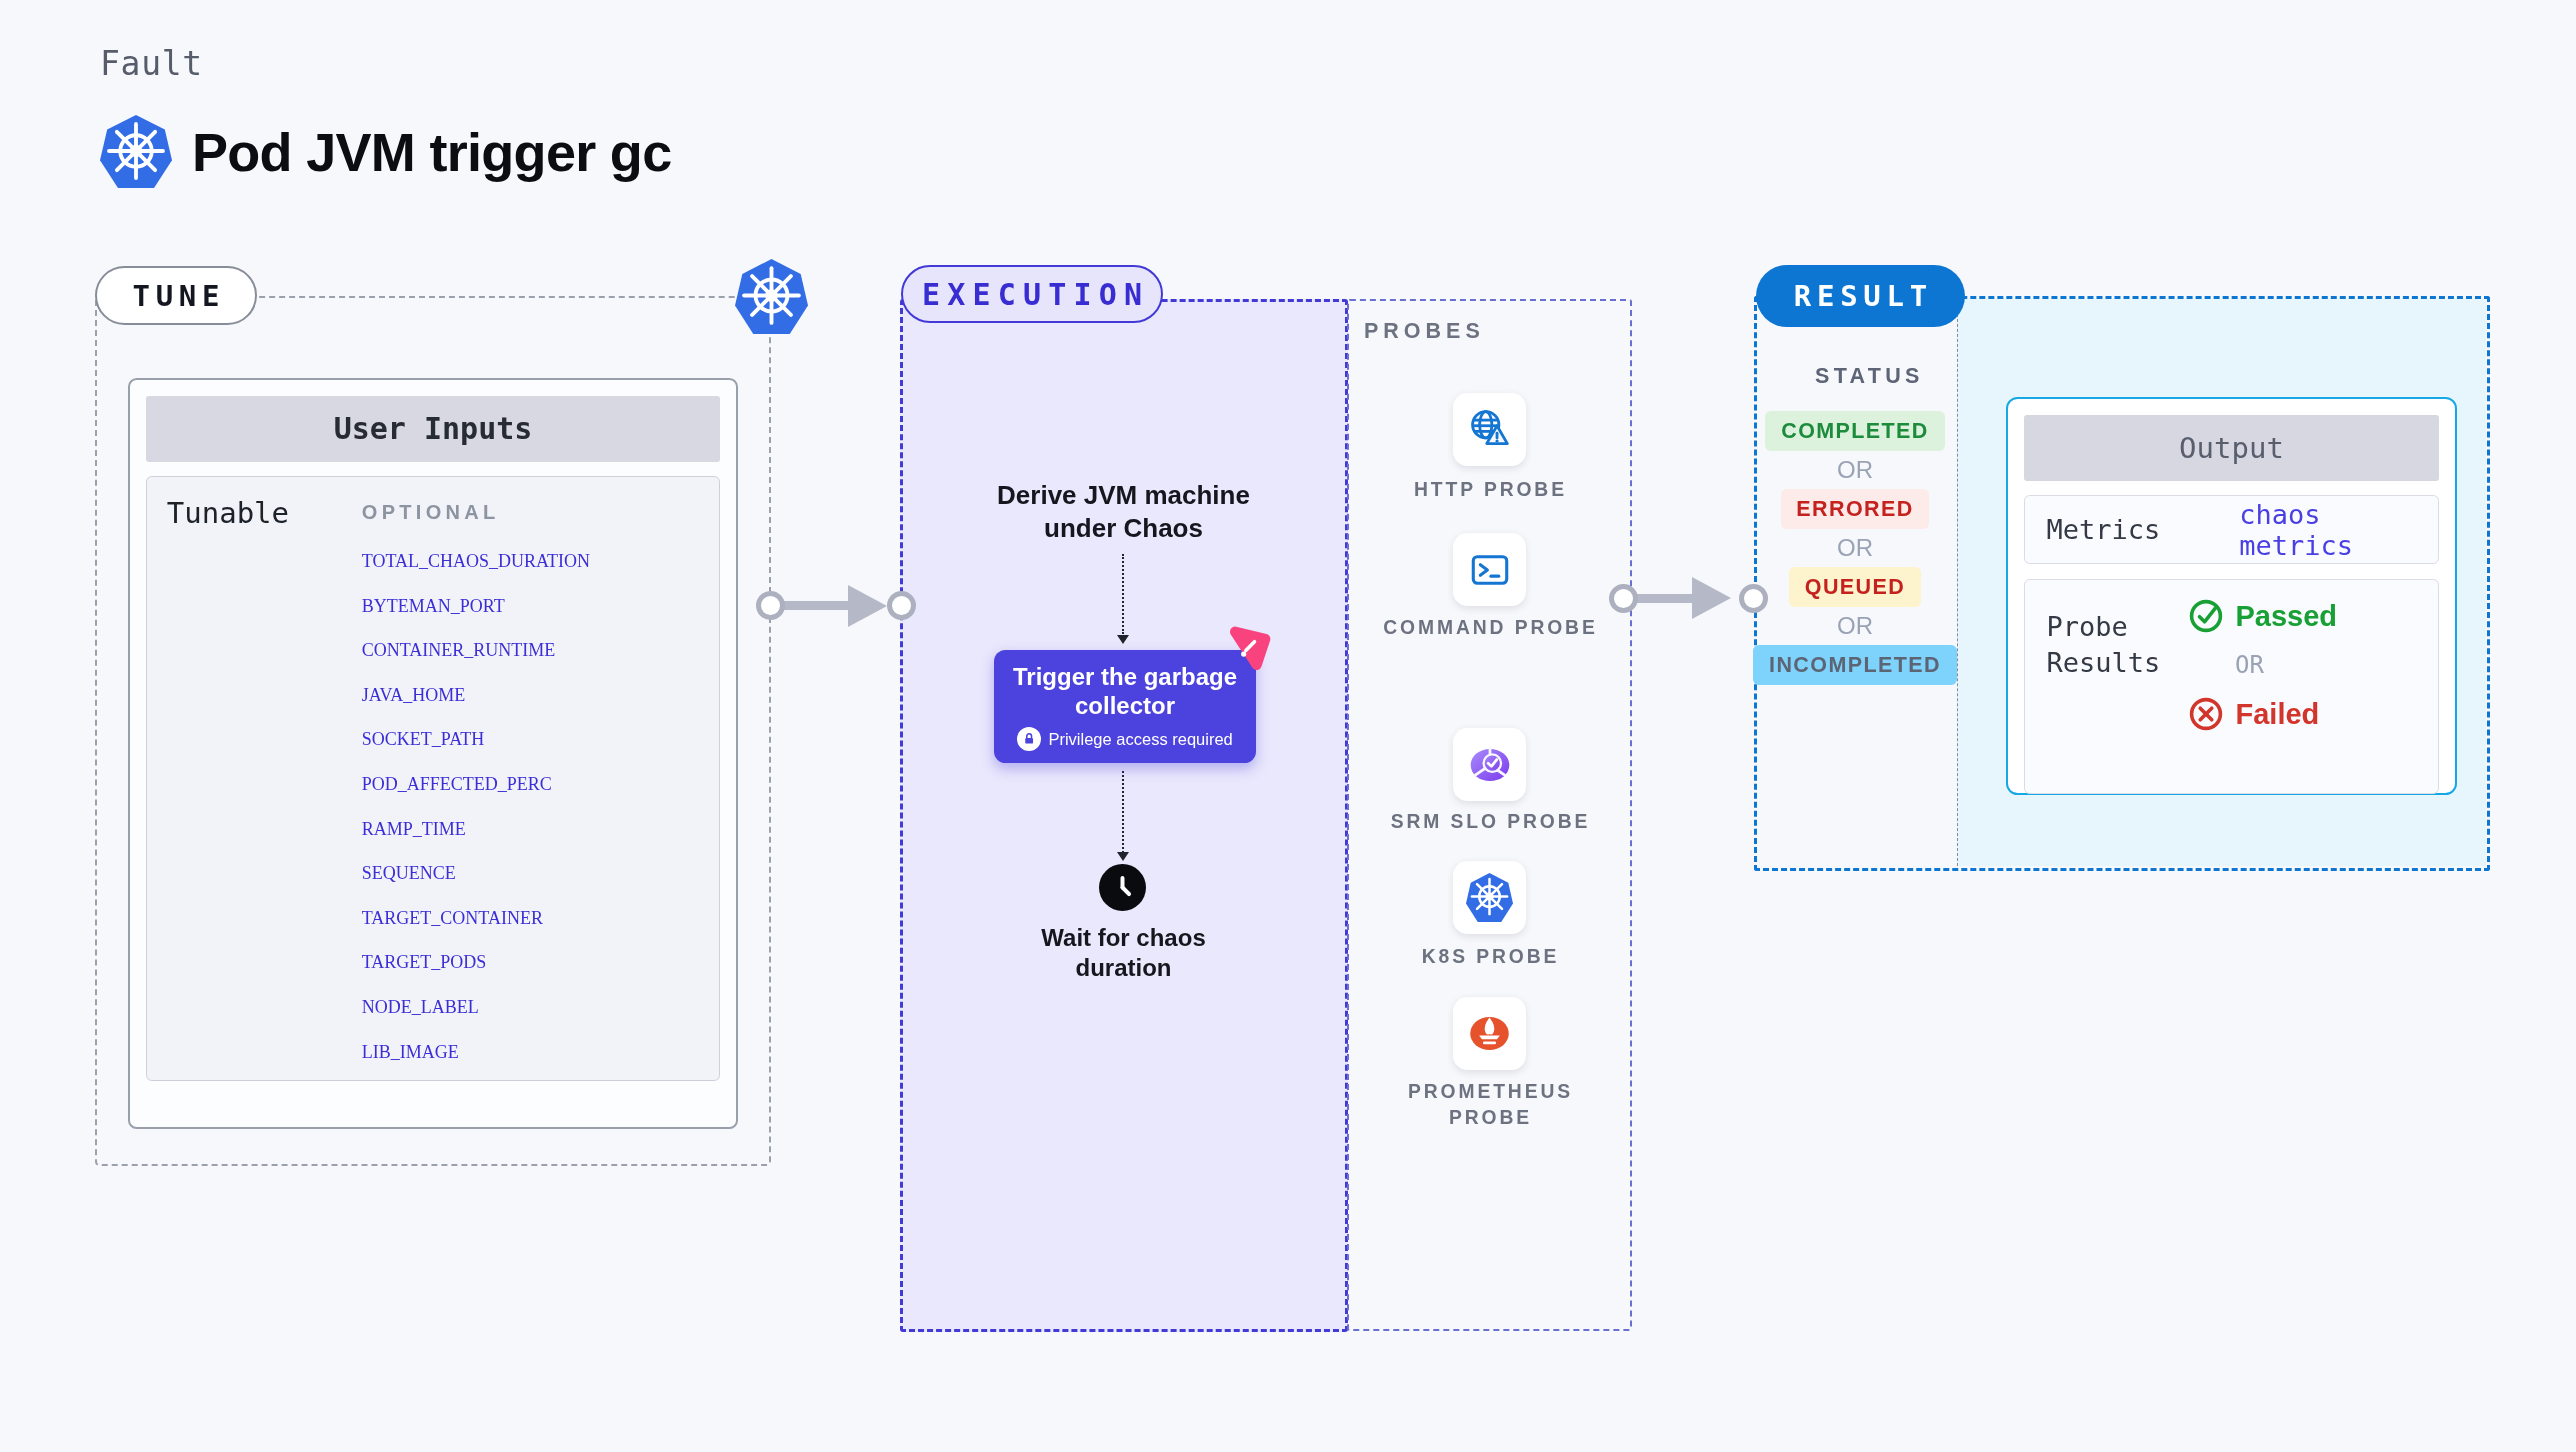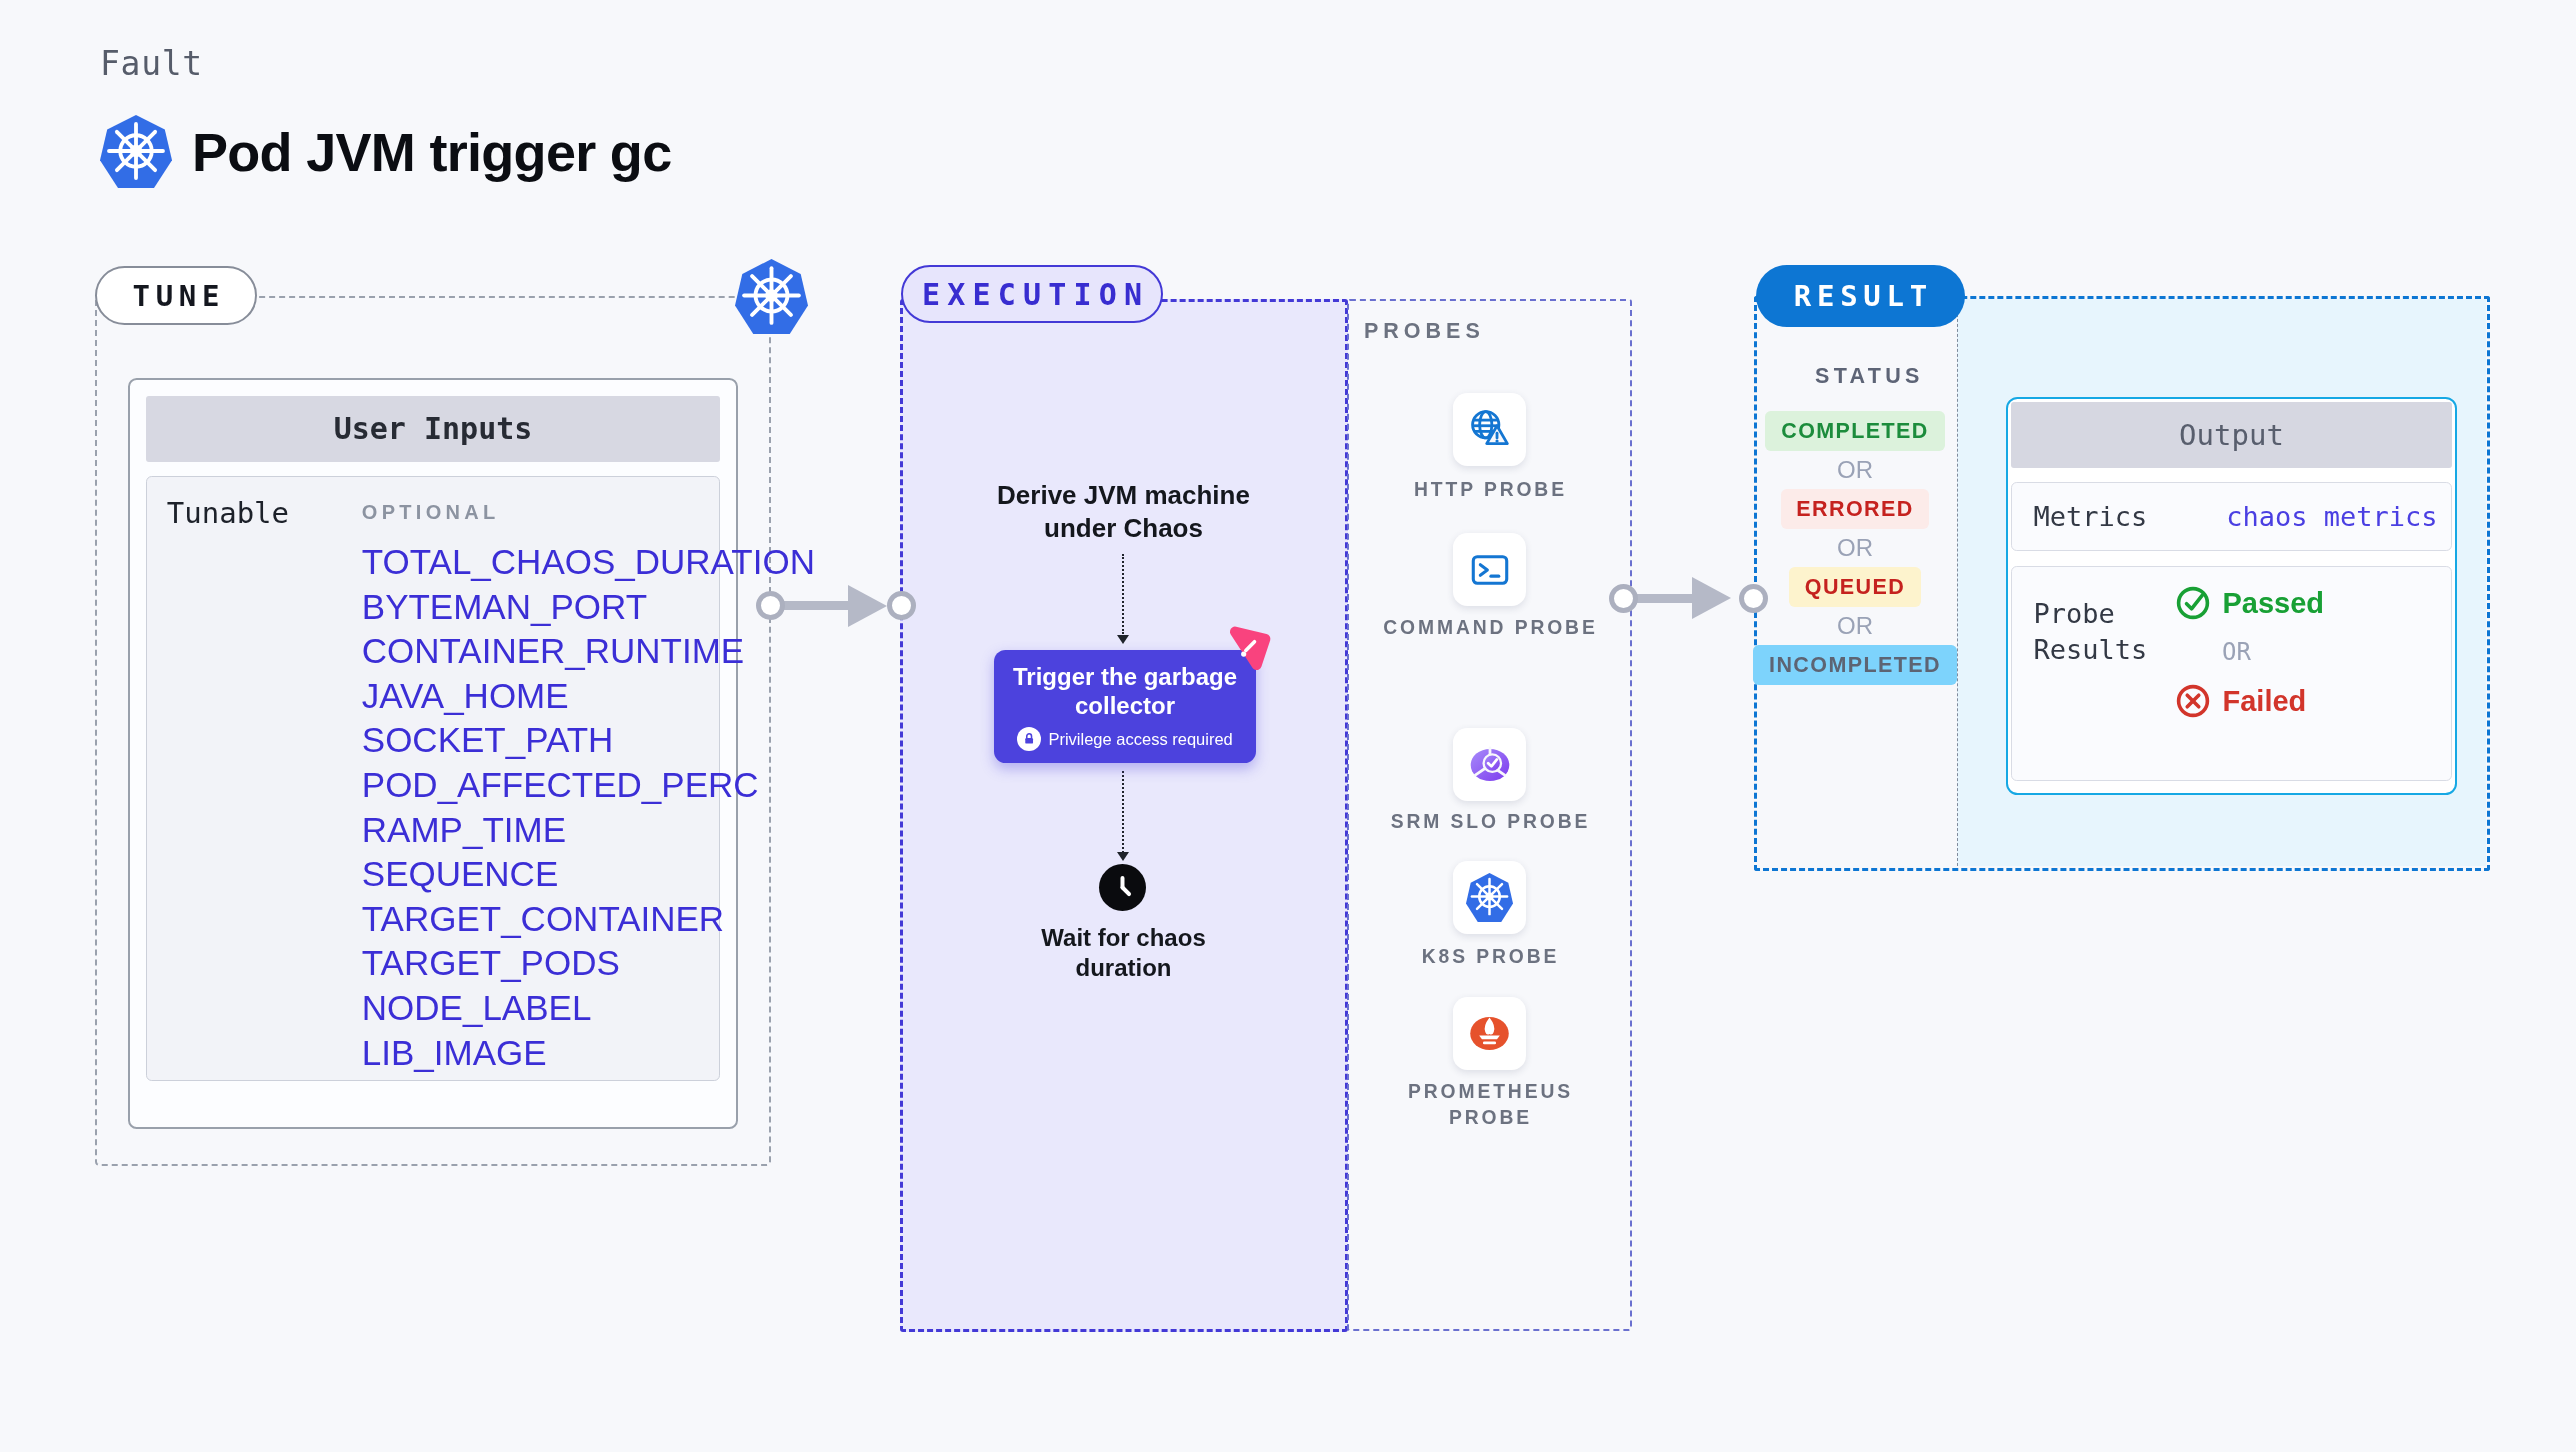--- a/index.html
+++ b/index.html
@@ -43,21 +43,21 @@
                 align-items:center; justify-content:center;
                 font-family:"DejaVu Sans Mono",monospace; font-weight:bold;
                 font-size:30px; color:#272b34; }
   .tunable-panel{ position:relative; margin-top:14.3px; height:605px; background:#f2f3f8;
                   border:1.4px solid #ccd0da; border-radius:5.7px; }
   .tunable-label{ left:20px; top:18.6px; font-family:"DejaVu Sans Mono",monospace;
                   font-size:29px; color:#1d212a; }
   .optional-label{ left:215px; top:24px; font-weight:bold; font-size:20px;
                    color:#8c93a1; letter-spacing:4.3px; }
   .tunable-list{ left:215px; top:69px; display:flex; flex-direction:column; gap:13.6px; }
-  .tunable-item{ font-family:Liberation Sans, sans-serif; font-size:35px;
+  .tunable-item{ font-family:Liberation Serif, serif; font-size:18px;
                  line-height:31px; color:#3b2ed6; }
 
   
   .conn-circle{ position:absolute; width:29px; height:29px; border-radius:50%;
                 background:#ffffff; border:5px solid #acb0bf; z-index:5; }
   .conn-line{ position:absolute; height:9.3px; background:#b5b9c7; }
   .conn-arrow{ position:absolute; width:0; height:0; border-top:21px solid transparent;
                border-bottom:21px solid transparent; border-left:39px solid #b5b9c7; }
 
   
@@ -107,21 +107,21 @@
   .status-badge{ display:inline-flex; align-items:center; justify-content:center;
                  height:40px; padding:0 15.8px; border-radius:5.7px; font-weight:bold;
                  font-size:21.5px; letter-spacing:1.4px; }
   .st-completed{ background:#dcf2dc; color:#1c8c3c; }
   .st-errored{ background:#fcebe9; color:#c5221f; }
   .st-queued{ background:#fdf3cd; color:#c5221f; }
   .st-incompleted{ background:#7dd3fc; color:#5d6473; }
   .or-label{ font-size:24px; color:#9aa2b6; font-family:"Liberation Sans",sans-serif; }
 
   #output-card{ left:2006px; top:397px; width:451px; height:398px; background:#ffffff;
-                border:2.9px solid #16a8e4; border-radius:11.5px; padding:3px; z-index:2; }
+                border:2.9px solid #16a8e4; border-radius:11.5px; padding:16px; z-index:2; }
   .output-header{ height:66px; background:#d6d7e1; border-radius:2.9px; display:flex;
                   align-items:center; justify-content:center;
                   font-family:"DejaVu Sans Mono",monospace; font-size:29px; color:#585e6d; }
   .output-row{ background:#fafbfe; border:1.4px solid #d9dce5; border-radius:5.7px; }
   #metrics-row{ margin-top:14.3px; height:69px; display:flex; align-items:center; padding-left:21.5px; }
   .metrics-label{ font-family:"DejaVu Sans Mono",monospace; font-size:27px; color:#333945; }
   .metrics-value{ font-family:"DejaVu Sans Mono",monospace; font-size:27px; color:#4a3fe2; margin-left:79px; }
   #probe-results-row{ margin-top:14.3px; height:215px; position:relative; }
   .pr-label{ position:absolute; left:21.5px; top:17px; width:158px;
              font-family:"DejaVu Sans Mono",monospace; font-size:27px; line-height:36px; color:#333945;margin-top:12px; }

